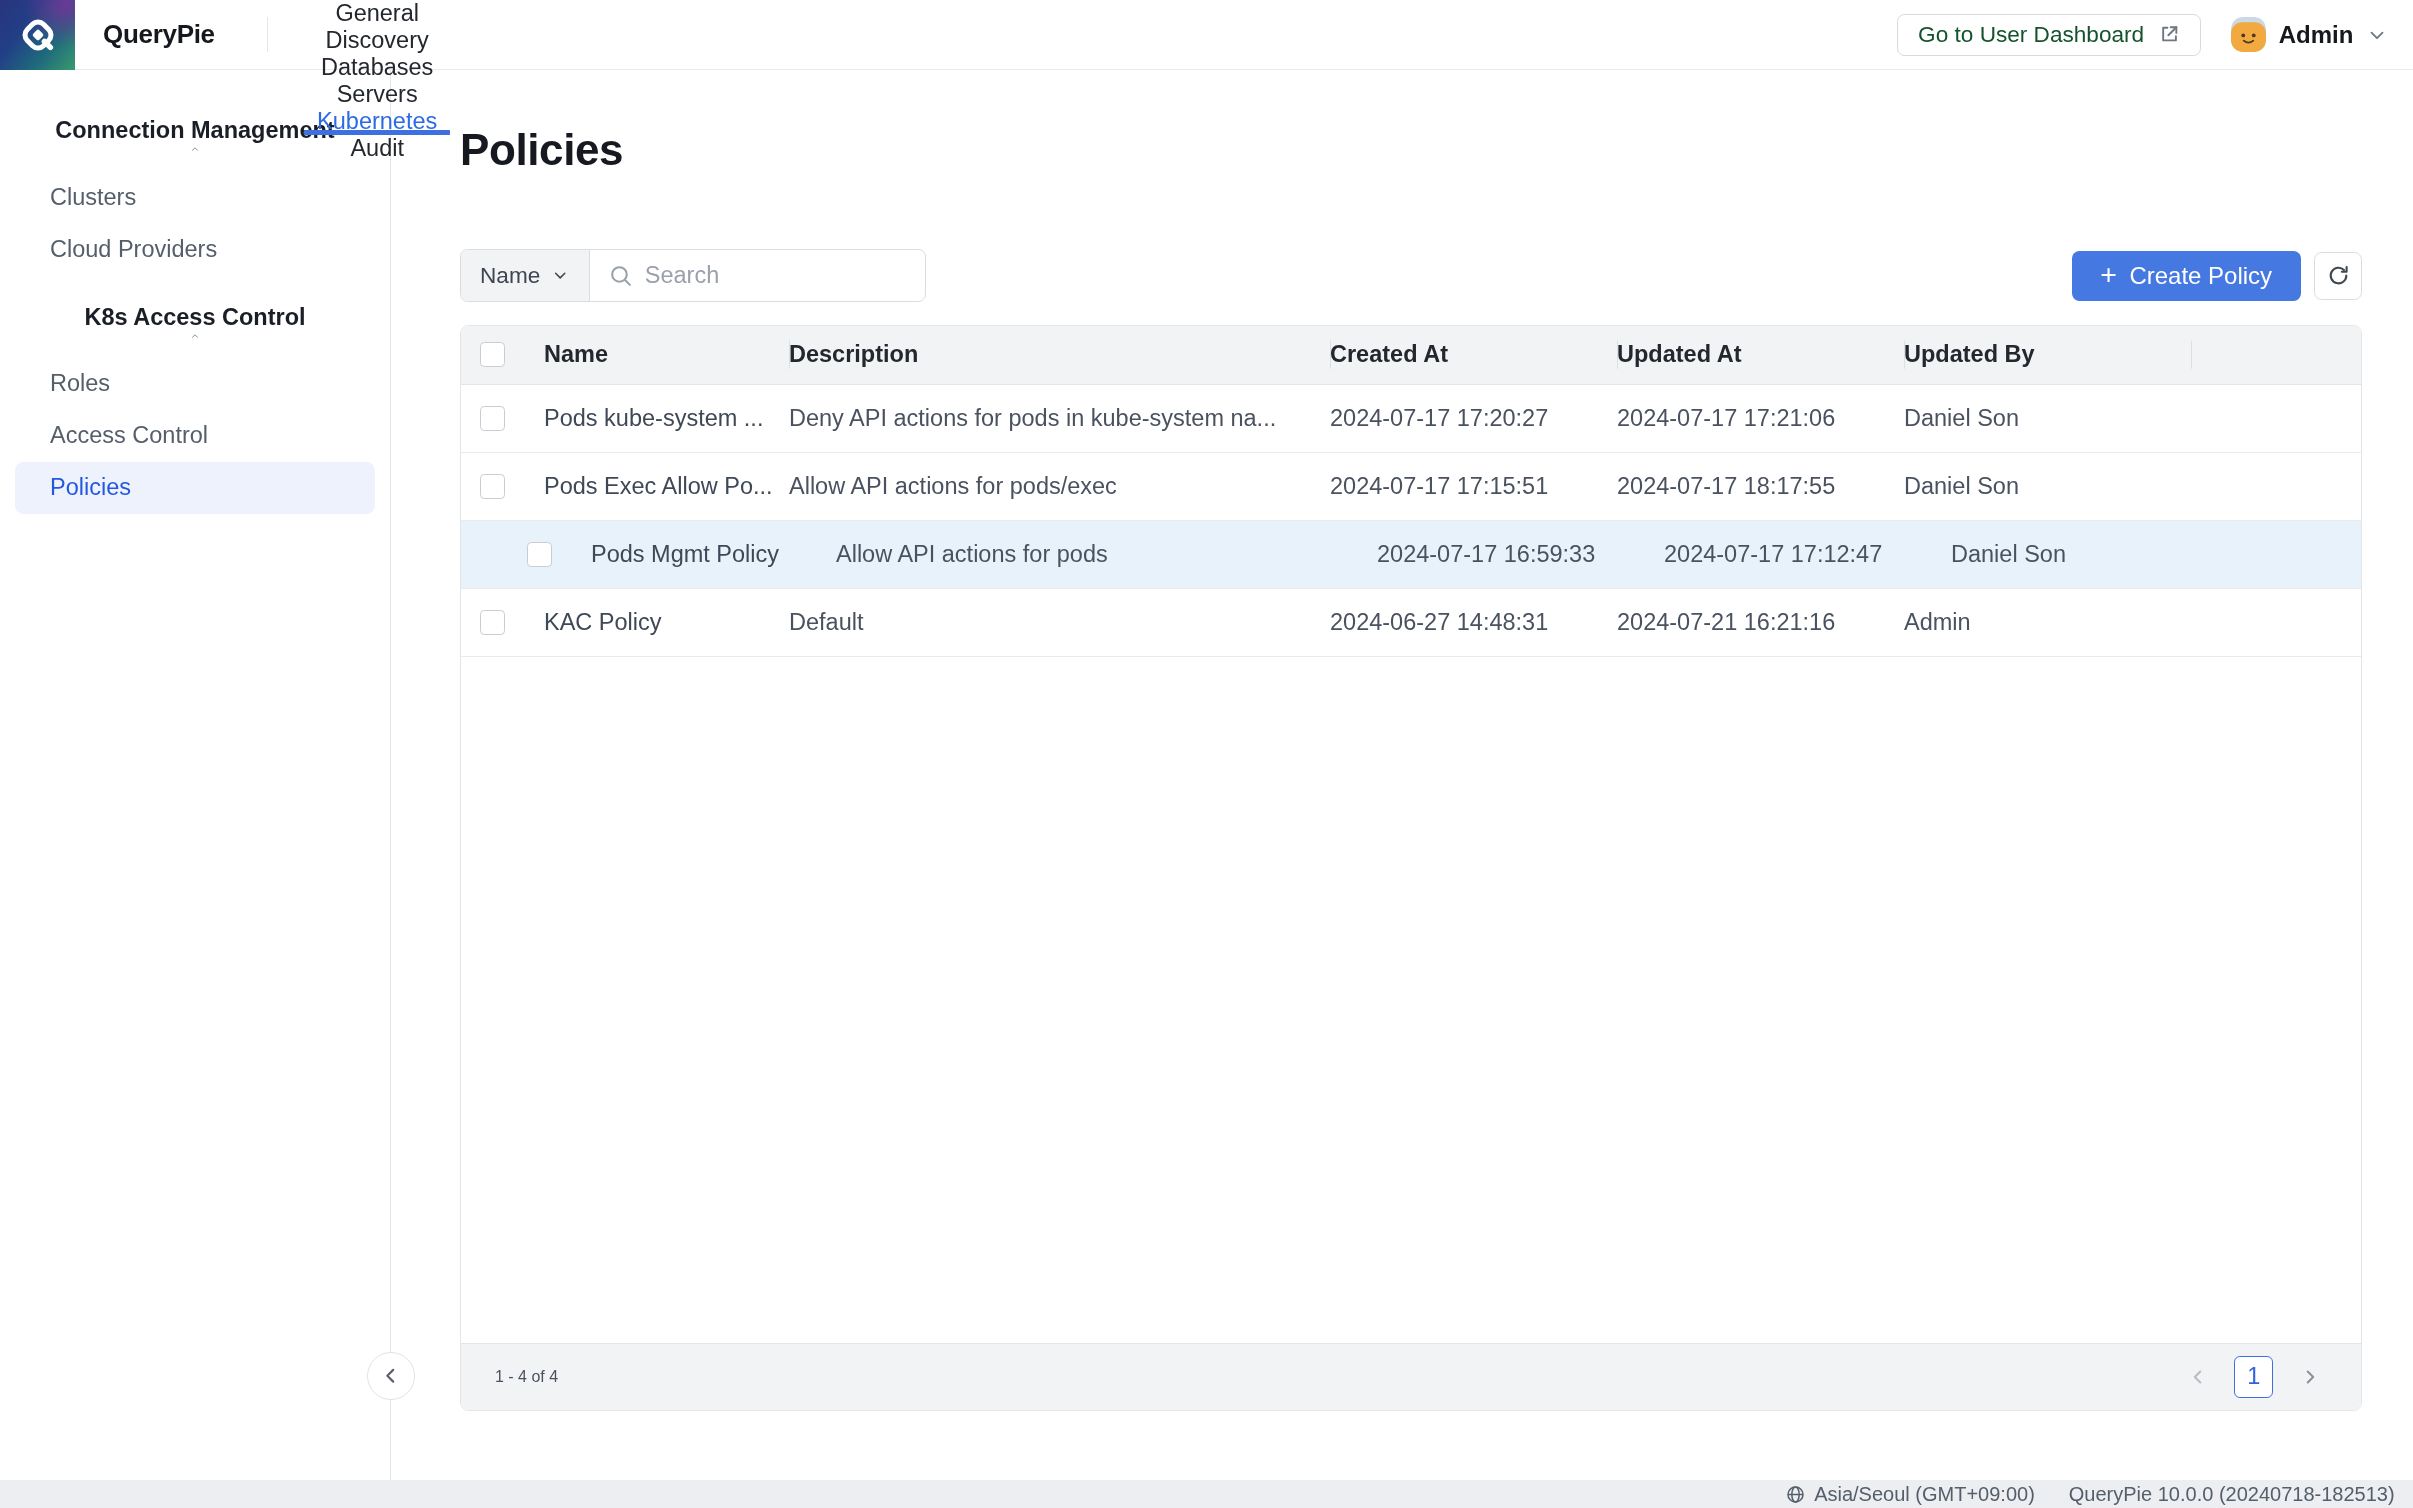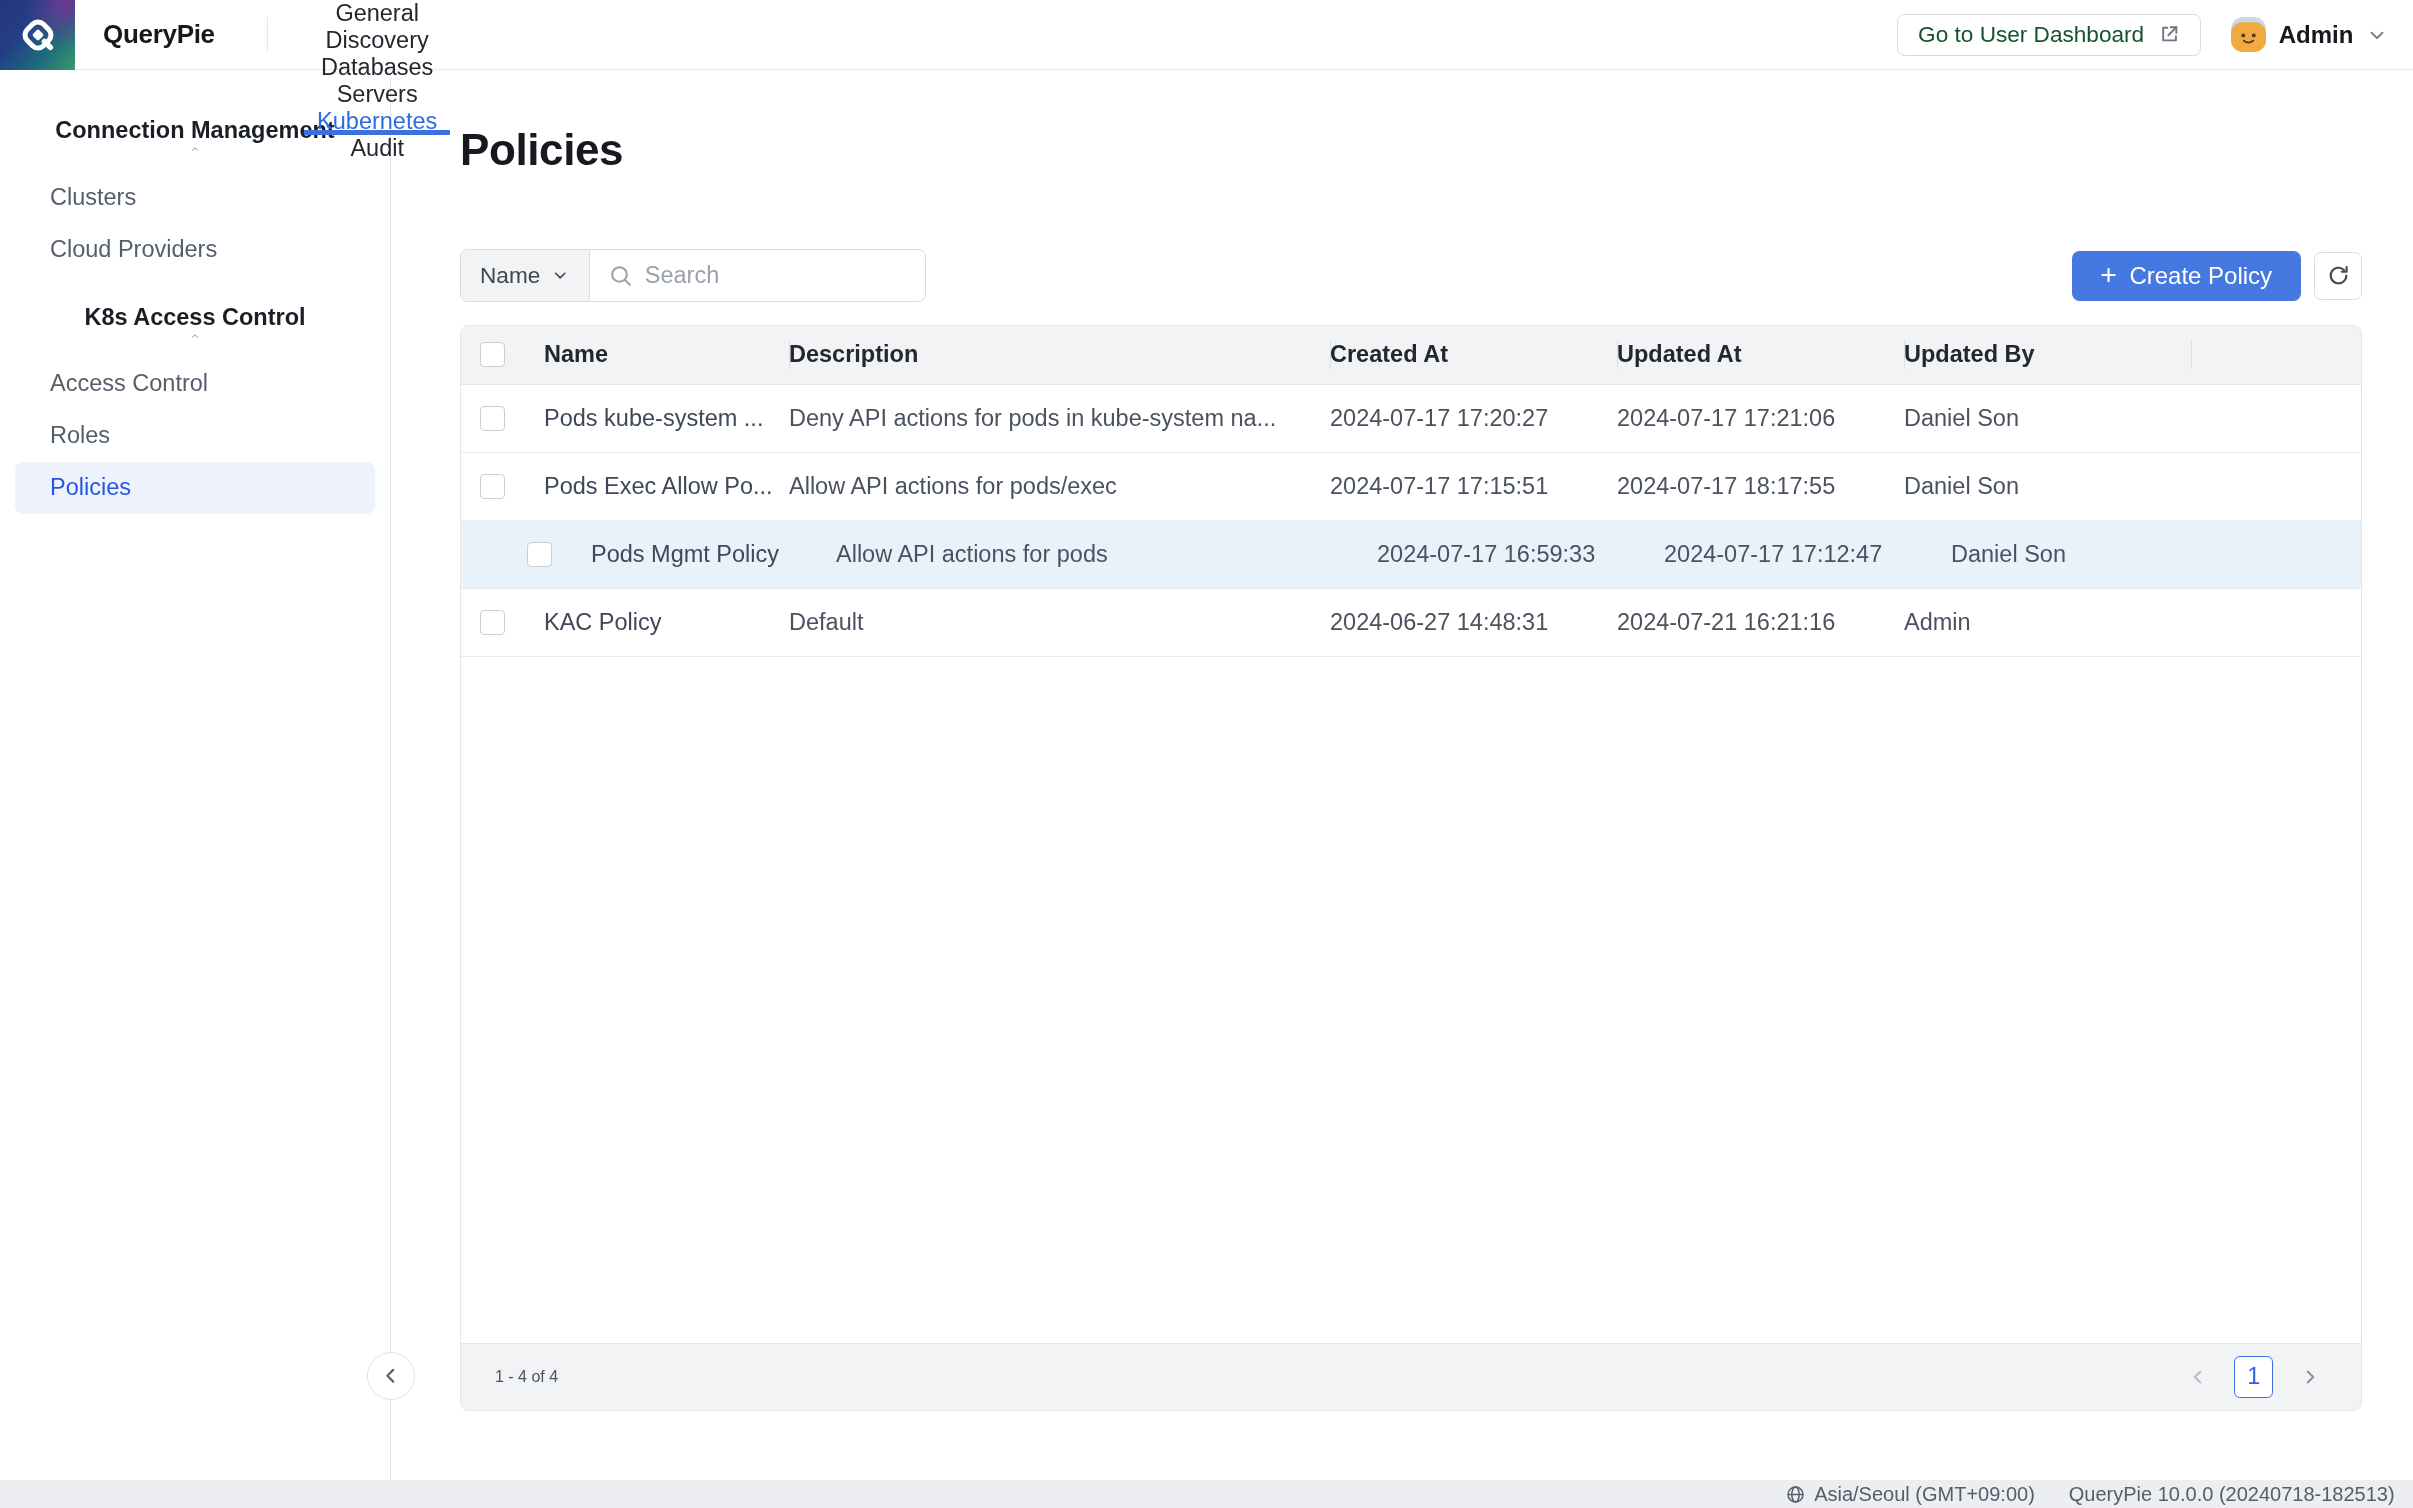--- a/index.html
+++ b/index.html
@@ -233,22 +233,22 @@
   </div>
   <div class="side-item">Clusters</div>
   <div class="side-item">Cloud Providers</div>
   <div class="side-gap"></div>
   <div class="side-section-title">
     <span>K8s Access Control</span>
     <svg width="22" height="22" viewBox="0 0 24 24" fill="none" stroke="#6B7280" stroke-width="2" stroke-linecap="round" stroke-linejoin="round">
         <path d="M6 15l6-6 6 6"></path>
       </svg>
   </div>
+  <div class="side-item">Roles</div>
   <div class="side-item">Access Control</div>
-  <div class="side-item">Roles</div>
   <div class="side-item active">Policies</div>
 </aside>
 
 <button class="collapse-btn">
   <svg width="23.5" height="23.5" viewBox="0 0 24 24" fill="none" stroke="#5A6270" stroke-width="2.2" stroke-linecap="round" stroke-linejoin="round">
       <path d="M14.5 6l-6 6 6 6"></path>
     </svg>
 </button>
 
 <main class="main">

